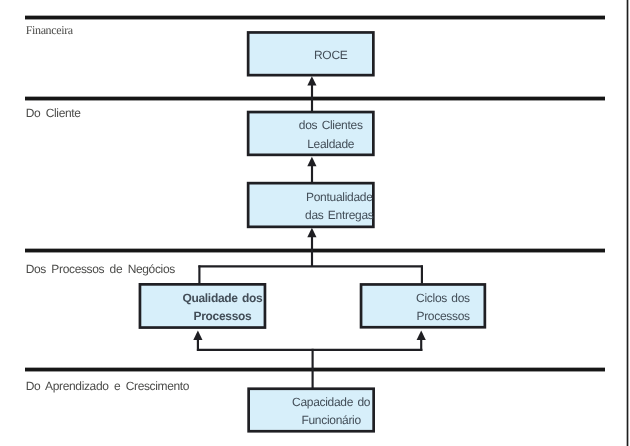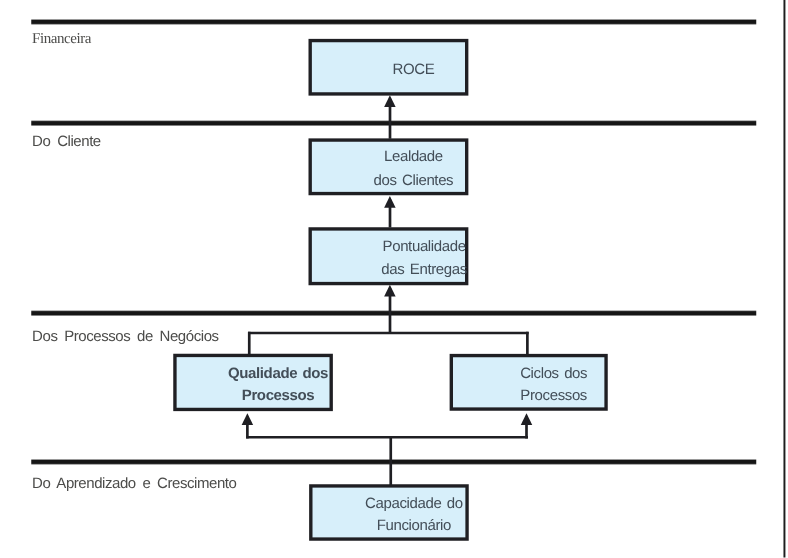--- a/index.html
+++ b/index.html
@@ -62,37 +62,37 @@
   </svg>
 
   <div id="nodes">
       <div class="node" style="left: 246.8px; top: 31.1px; width: 127.9px; height: 45.4px;">
         <span class="lbl">
           <div>ROCE</div>
         </span>
       </div>
       <div class="node" style="left: 246.8px; top: 110.7px; width: 127.9px; height: 45.5px;">
         <span class="lbl">
+          <div>dos Clientes</div>
           <div>Lealdade</div>
-          <div>dos Clientes</div>
         </span>
       </div>
       <div class="node" style="left: 246.8px; top: 181.8px; width: 145px; height: 46.4px;">
         <span class="lbl">
           <div>Pontualidade</div>
           <div>das Entregas</div>
         </span>
       </div>
       <div class="node" style="left: 138.6px; top: 283px; width: 127.7px; height: 45.9px; font-weight: bold;">
         <span class="lbl">
           <div>Qualidade dos</div>
           <div>Processos</div>
         </span>
       </div>
-      <div class="node" style="left: 359.7px; top: 283.1px; width: 126.5px; height: 45.5px;">
+      <div class="node" style="left: 359.7px; top: 283.1px; width: 126.5px; height: 45.5px; text-align: right;">
         <span class="lbl">
           <div>Ciclos dos</div>
           <div>Processos</div>
         </span>
       </div>
       <div class="node" style="left: 247.3px; top: 387.4px; width: 127.7px; height: 45.2px;">
         <span class="lbl">
           <div>Capacidade do</div>
           <div>Funcionário</div>
         </span>

